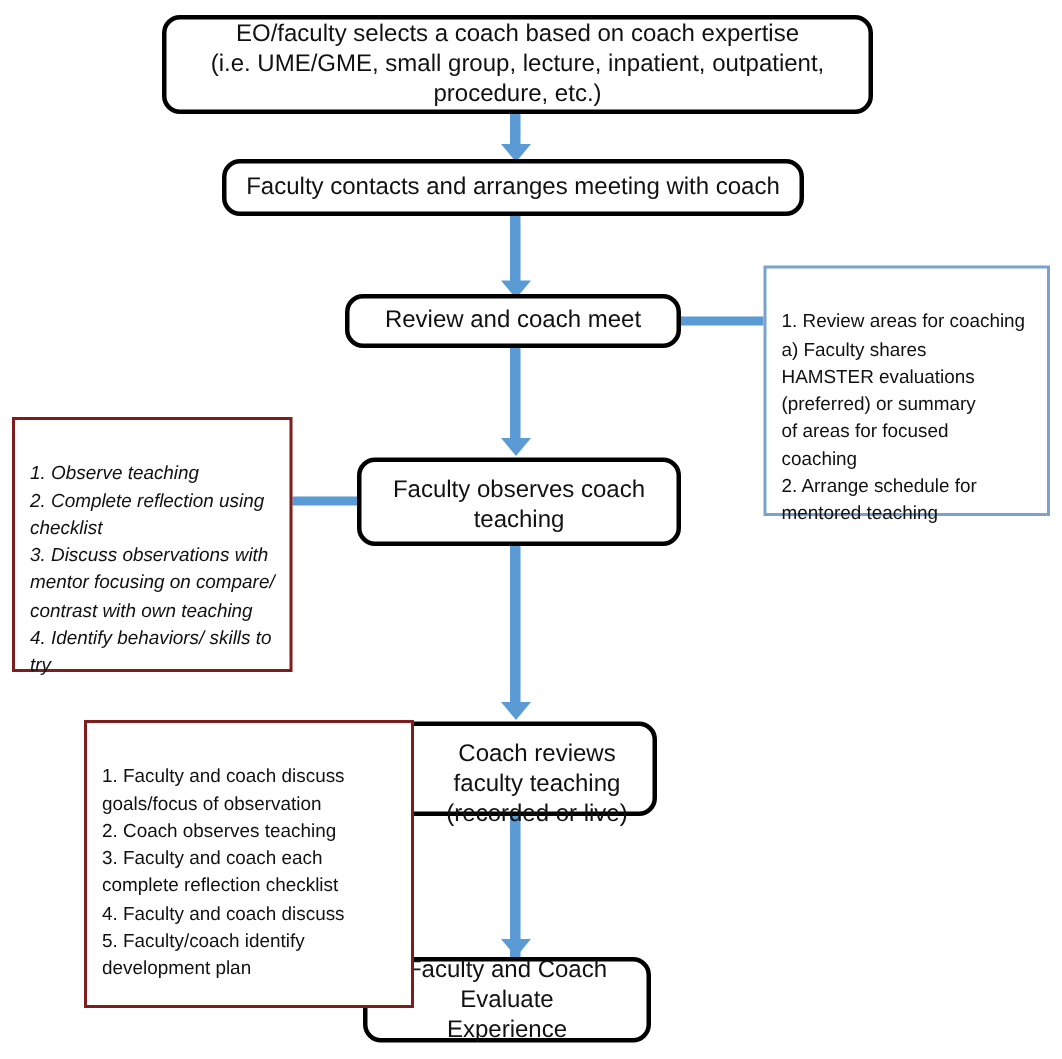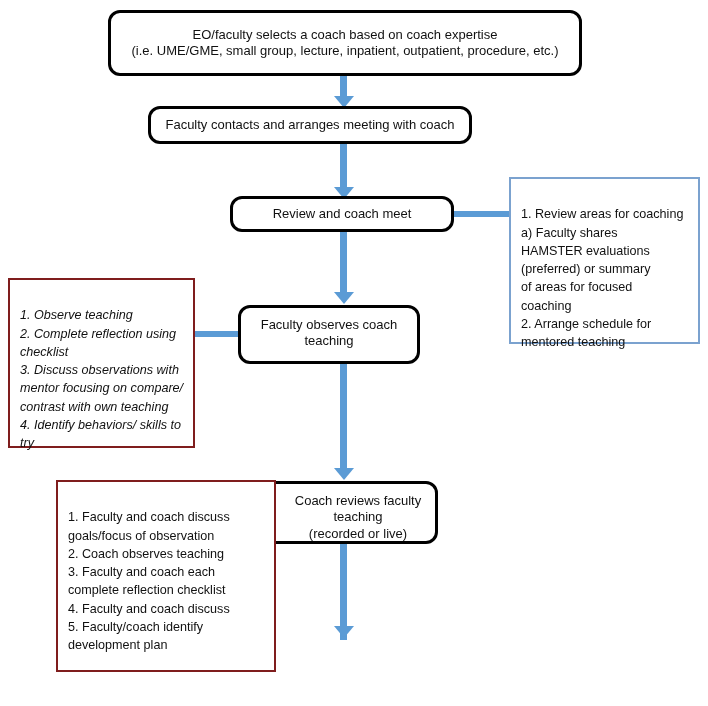--- a/index.html
+++ b/index.html
@@ -23,21 +23,21 @@
   .proc {
     position: absolute;
     box-sizing: border-box;
     border: 3px solid #000000;
     border-radius: 12px;
     background: #ffffff;
     display: flex;
     justify-content: center;
     text-align: center;
     line-height: 1.25;
-    font-size: 13px;
+    font-size: 16px;
     color: #111111;
     z-index: 4;
   }
   .proc.mid { align-items: center; }
   .proc.top { align-items: flex-start; }
   .proc-text {
     padding: 0 10px;
     white-space: pre-line;
   }
   .proc.top .proc-text { padding-top: 9px; }
@@ -104,37 +104,41 @@
 
   <div class="hline" style="left:192px; top:331px; width:48px;"></div>
 
   <div class="hline" style="left:207px; top:502px; width:41px;"></div>
 
   <div class="proc mid" style="left:108px; top:10px; width:474px; height:66px;">
     <div class="proc-text">EO/faculty selects a coach based on coach expertise
 (i.e. UME/GME, small group, lecture, inpatient, outpatient, procedure, etc.)</div>
   </div>
 
-  <div class="proc mid" style="left:148px; top:106px; width:324px; height:38px;">
+  <div class="proc mid" style="left:148px; top:106px; width:388px; height:38px;">
     <div class="proc-text">Faculty contacts and arranges meeting with coach</div>
   </div>
 
   <div class="proc mid" style="left:230px; top:196px; width:224px; height:36px;">
     <div class="proc-text">Review and coach meet</div>
   </div>
 
-  <div class="proc top" style="left:238px; top:305px; width:182px; height:59px;">
+  <div class="proc top" style="left:238px; top:305px; width:216px; height:59px;">
     <div class="proc-text">Faculty observes coach teaching</div>
   </div>
 
   <div class="proc top" style="left:246px; top:481px; width:192px; height:63px;padding-left:32px;">
     <div class="proc-text">Coach reviews faculty teaching
 (recorded or live)</div>
   </div>
 
+  <div class="proc mid" style="left:242px; top:638px; width:192px; height:57px;">
+    <div class="proc-text">Faculty and Coach Evaluate
+Experience</div>
+  </div>
 
   <div class="note thin-border" style="left:509px; top:177px; width:191px; height:167px;">
     <div>1. Review areas for coaching
         a)  Faculty shares
         HAMSTER evaluations
         (preferred) or summary
         of areas for focused
         coaching
 2. Arrange schedule for
 mentored teaching</div>

